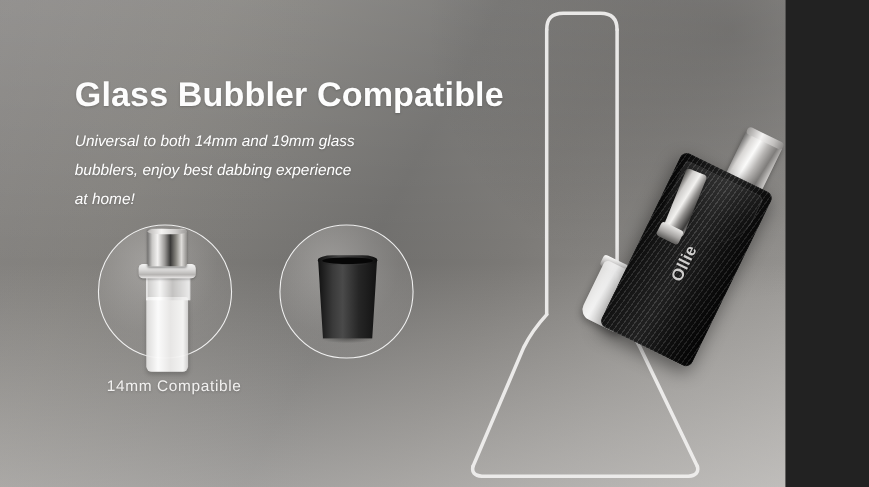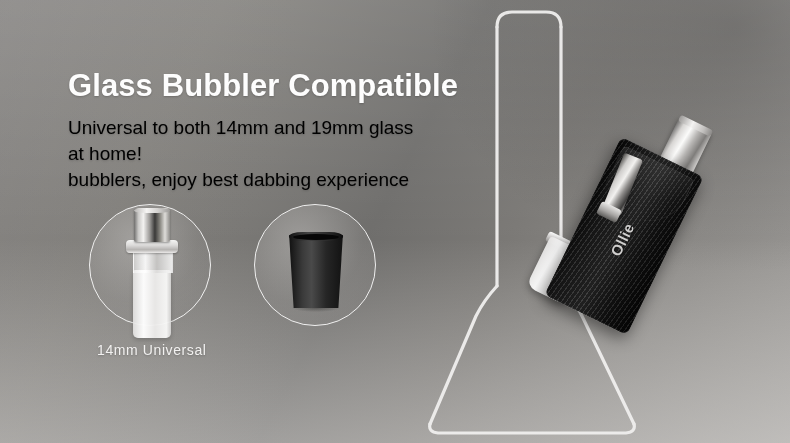--- a/index.html
+++ b/index.html
@@ -2,21 +2,21 @@
 <html><head>
 <meta charset="utf-8">
 <style>
   html, body {
     margin: 0;
     padding: 0;
     background: #222;
   }
   #banner {
     position: relative;
-    width: 790px;
+    width: 714px;
     height: 443px;
     overflow: hidden;
     font-family: "Liberation Sans", sans-serif;
     background: #8a8886;
   }
 
   
   .bg-base {
     position: absolute;
     inset: 0;
@@ -75,24 +75,25 @@
     color: #fdfdfd;
     letter-spacing: 0.1px;
     white-space: nowrap;
     text-shadow: 0 1px 2px rgba(40,40,40,0.28);
   }
   .body-copy {
     position: absolute;
     left: 68px;
     top: 115px;
     width: 370px;
-    font-size: 19px;
+    font-size: 14px;
     line-height: 26px;
-    color: #000000;
+    color: #ffffff;
     text-shadow: 0 1px 2px rgba(40,40,40,0.22);
+    font-style: italic;
   }
   .body-copy div { white-space: nowrap; }
 
   
   .callout {
     position: absolute;
     width: 122px;
     height: 122px;
   }
   .callout .ring {
@@ -351,36 +352,36 @@
 
       <path d="M569 300 L636 236" stroke-width="2.8"></path>
       <path d="M540 330 L604 268" stroke-width="2.8" opacity="0.0"></path>
     </g>
   </svg>
 
   <div class="headline">Glass Bubbler Compatible</div>
 
   <div class="body-copy">
     <div>Universal to both 14mm and 19mm glass</div>
+    <div>bubblers, enjoy best dabbing experience</div>
     <div>at home!</div>
-    <div>bubblers, enjoy best dabbing experience</div>
   </div>
 
   <div class="callout" id="callout-connector">
     <div class="disc"></div>
     <div class="ring"></div>
   </div>
   <div class="connector-art">
     <div class="conn-frost"></div>
     <div class="conn-clear"></div>
     <div class="conn-flange"></div>
     <div class="conn-chrome"></div>
     <div class="conn-chrome-top"></div>
   </div>
-  <div class="caption" id="caption-connector">14mm Universal</div>
+  <div class="caption" id="caption-connector">14mm Compatible</div>
 
   <div class="callout" id="callout-adapter">
     <div class="disc"></div>
     <div class="ring"></div>
   </div>
   <div class="adapter-art">
     <div class="adapter-shadow"></div>
     <div class="adapter-body"></div>
     <div class="adapter-rim"></div>
     <div class="adapter-rim-inner"></div>

